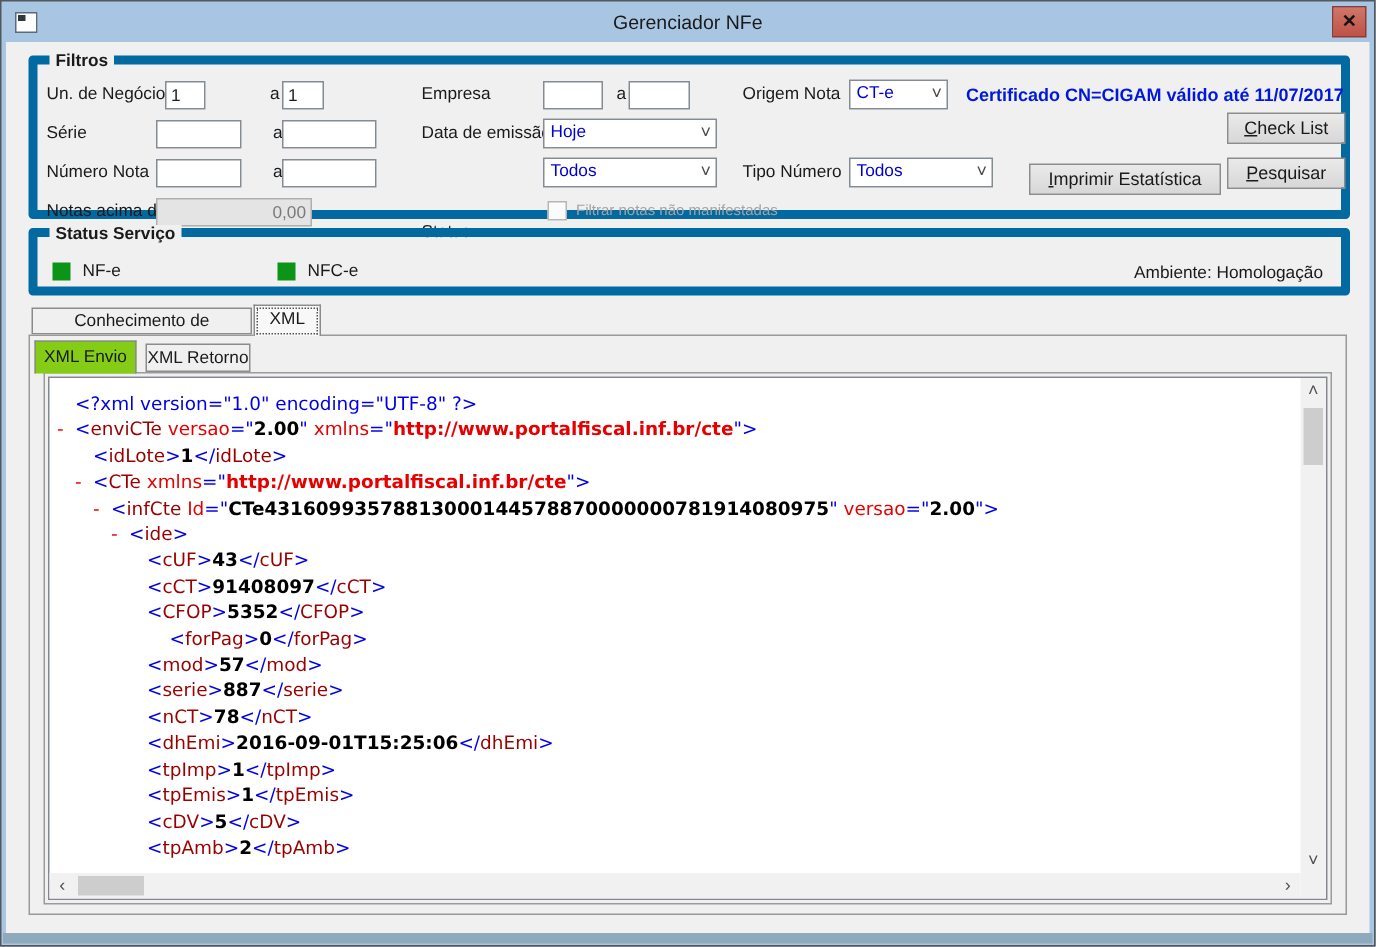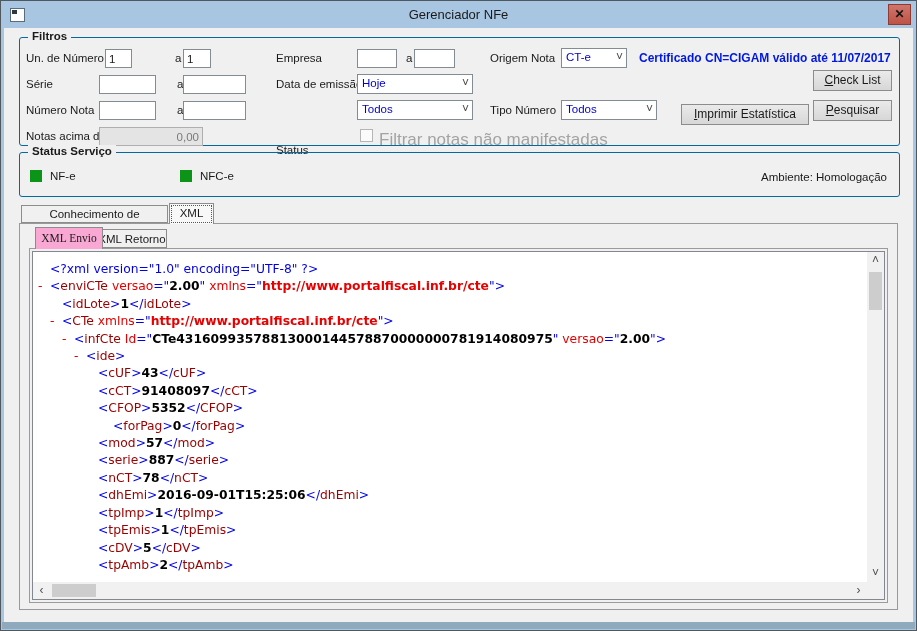--- a/index.html
+++ b/index.html
@@ -19,41 +19,41 @@
   .win-icon::after { content:""; position:absolute; left:1px; top:1px; right:7px; height:4px; background:#30383F; }
   .win-title { position:absolute; left:0; right:0; top:5px; text-align:center;
     font-size:13px; color:#1A1A1A; }
   .close-btn { position:absolute; right:4px; top:2px; width:23px; height:21px;
     background:linear-gradient(#D0766B,#BE5247); border:1px solid #8E3B34;
     color:#141414; font-size:12px; font-weight:bold; text-align:center; line-height:19px; cursor:default; }
 
   
   .content { position:absolute; left:3px; right:3px; top:27px; bottom:8px; background:#F0F0F0; }
 
-  .groupbox { position:absolute; border:1px solid #0369a1; border-radius:3px; }
+  .groupbox { position:absolute; border:6px solid #0369a1; border-radius:3px; }
   .group-title { position:absolute; top:-8px; left:8px; background:#F0F0F0; padding:0 4px;
     font-size:11.5px; font-weight:bold; color:#1A1A1A; }
 
   .lbl { position:absolute; font-size:11.5px; color:#1A1A1A; white-space:nowrap; }
   .txtin { position:absolute; height:19px; border:1px solid #838B93; background:#FFF;
     font-family:"Liberation Sans",sans-serif; font-size:11.5px; color:#1A1A1A; padding:0 3px; }
   .txtin.gray { background:#E4E4E4; color:#7A7A7A; text-align:right; border-color:#AFAFAF; }
   .sep { position:absolute; font-size:11.5px; color:#1A1A1A; }
 
   .combo { position:absolute; height:20px; border:1px solid #838B93; background:#FFF; cursor:default; }
   .combo .cval { position:absolute; left:4px; top:2px; font-size:11.5px; color:#0000D0; }
   .combo .cv { position:absolute; right:3px; top:1px; font-size:12px; color:#4A4A4A; }
 
   .cert { position:absolute; font-size:12px; font-weight:bold; color:#0018DD; white-space:nowrap; }
 
   .btn { position:absolute; height:21px; background:linear-gradient(#EAEAEA,#D7D7D7);
     border:1px solid #8C8C8C; font-size:12px; color:#1A1A1A; text-align:center; line-height:19px; cursor:default; }
 
   .chk-box { position:absolute; width:13px; height:13px; border:1px solid #B5B5B5; background:#FBFBFB; }
-  .chk-lbl { position:absolute; font-size:17px; color:#A3A3A3; white-space:nowrap; }
+  .chk-lbl { position:absolute; font-size:10px; color:#A3A3A3; white-space:nowrap; }
 
   .status-sq { position:absolute; width:12px; height:12px; }
   .ambiente { position:absolute; font-size:11.5px; color:#1A1A1A; }
 
   
   .tab { position:absolute; border:1px solid #8C8C8C; background:#F0F0F0;
     font-size:11.5px; color:#1A1A1A; text-align:center; cursor:default; }
   .tab .focus { position:absolute; inset:2px; outline:1px dotted #555; }
   .panel-outer { position:absolute; left:15px; right:15px; top:195px; bottom:12px;
     border:1px solid #999; background:#F0F0F0; }
@@ -88,21 +88,21 @@
     <span class="win-icon"></span>
     <div class="win-title">Gerenciador NFe</div>
     <div class="close-btn">✕</div>
   </div>
 
   <div class="content">
 
     <div class="groupbox" style="left:15px; top:9px; width:881px; height:109px;">
       <span class="group-title">Filtros</span>
 
-      <span class="lbl" style="left:6px; top:14px;">Un. de Número</span>
+      <span class="lbl" style="left:6px; top:14px;">Un. de Negócio</span>
       <input class="txtin" style="left: 85px; top: 11px; width: 27px;" value="1">
       <span class="sep" style="left:155px; top:14px;">a</span>
       <input class="txtin" style="left: 163px; top: 11px; width: 28px;" value="1">
 
       <span class="lbl" style="left:256px; top:14px;">Empresa</span>
       <input class="txtin" style="left: 337px; top: 11px; width: 40px;">
       <span class="sep" style="left:386px; top:14px;">a</span>
       <input class="txtin" style="left: 394px; top: 11px; width: 41px;">
 
       <span class="lbl" style="left:470px; top:14px;">Origem Nota</span>
@@ -162,21 +162,21 @@
     </div>
 
     <div class="tab" style="left:17px; top:177px; width:147px; height:18px; line-height:17px;">Conhecimento de Transporte</div>
     <div class="tab" style="left:165px; top:175px; width:45px; height:21px; line-height:18px; background:#F8F8F8; border-bottom:none; z-index:2;">
       <span>XML</span>
       <span class="focus"></span>
     </div>
 
     <div class="panel-outer">
 
-      <div class="tab" style="left:15px; top:3px; width:68px; height:22px; line-height:20px; background:#f9a8d4; border-bottom:none; z-index:2;font-family:Liberation Serif, serif;">XML Envio</div>
+      <div class="tab" style="left:3px; top:3px; width:68px; height:22px; line-height:20px; background:#84cc16; border-bottom:none; z-index:2;">XML Envio</div>
       <div class="tab" style="left:77px; top:5px; width:70px; height:19px; line-height:18px;">XML Retorno</div>
 
       <div class="xml-frame">
         <div class="xml-box">
           <div class="xml-content">
               <div class="xline" style="padding-left: 17px;"><span class="p">&lt;?xml version="1.0" encoding="UTF-8" ?&gt;</span></div>
               <div class="xline" style="padding-left: 17px;"><span class="dash">-</span><span class="p">&lt;</span><span class="e">enviCTe</span><span> </span><span class="a">versao</span><span class="p">="</span><span class="v">2.00</span><span class="p">"</span><span> </span><span class="a">xmlns</span><span class="p">="</span><span class="ns">http://www.portalfiscal.inf.br/cte</span><span class="p">"</span><span class="p">&gt;</span></div>
               <div class="xline" style="padding-left: 29px;"><span class="p">&lt;</span><span class="e">idLote</span><span class="p">&gt;</span><span class="t">1</span><span class="p">&lt;/</span><span class="e">idLote</span><span class="p">&gt;</span></div>
               <div class="xline" style="padding-left: 29px;"><span class="dash">-</span><span class="p">&lt;</span><span class="e">CTe</span><span> </span><span class="a">xmlns</span><span class="p">="</span><span class="ns">http://www.portalfiscal.inf.br/cte</span><span class="p">"</span><span class="p">&gt;</span></div>
               <div class="xline" style="padding-left: 41px;"><span class="dash">-</span><span class="p">&lt;</span><span class="e">infCte</span><span> </span><span class="a">Id</span><span class="p">="</span><span class="v">CTe43160993578813000144578870000000781914080975</span><span class="p">"</span><span> </span><span class="a">versao</span><span class="p">="</span><span class="v">2.00</span><span class="p">"</span><span class="p">&gt;</span></div>

